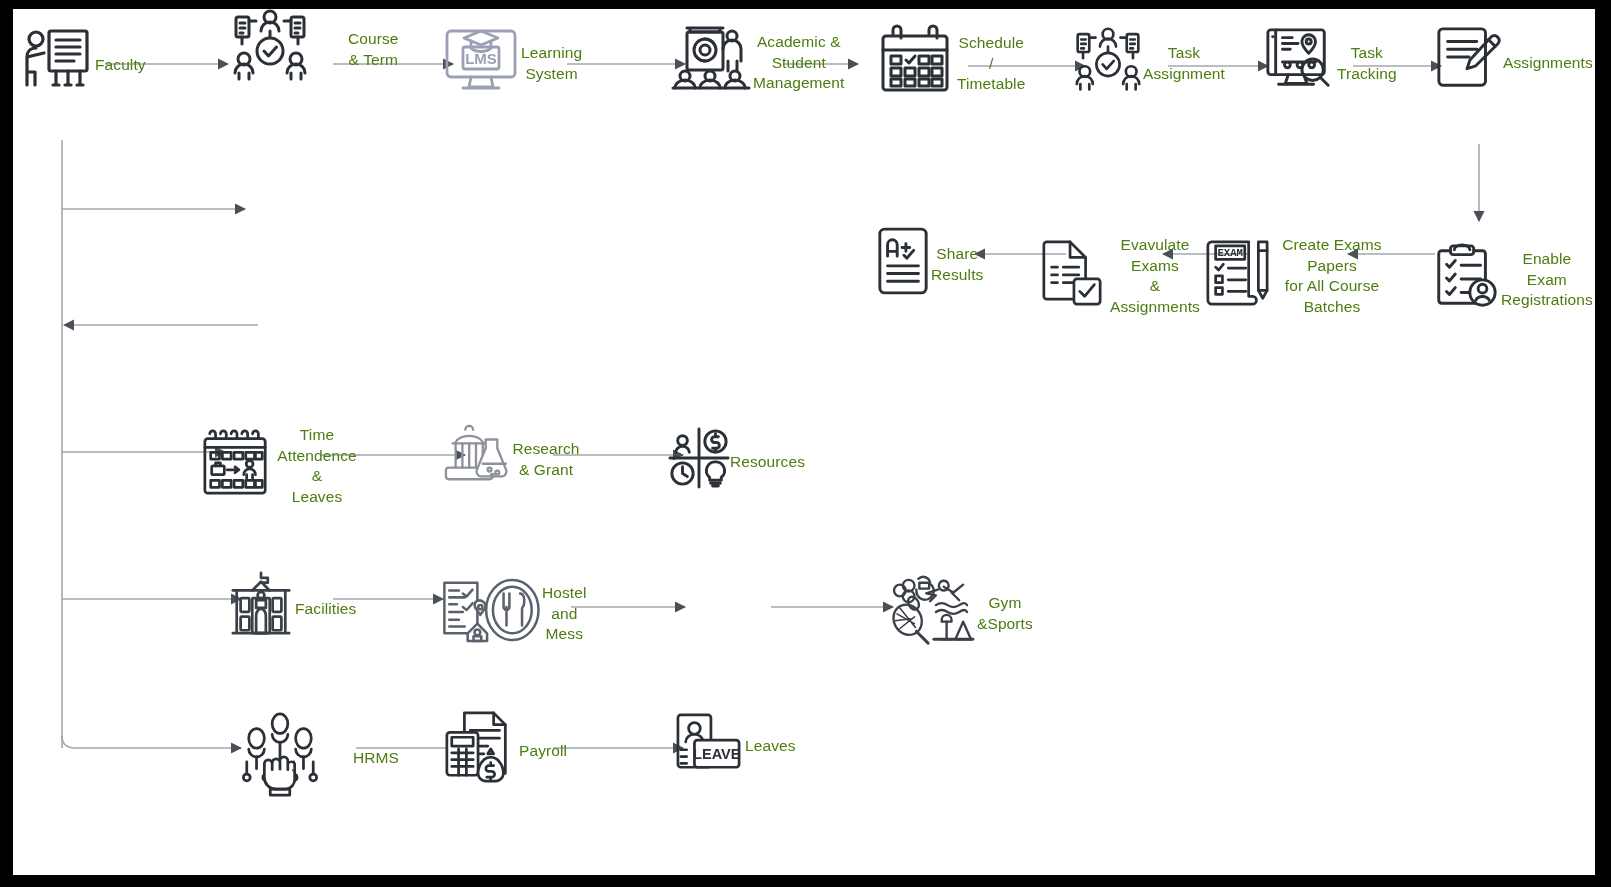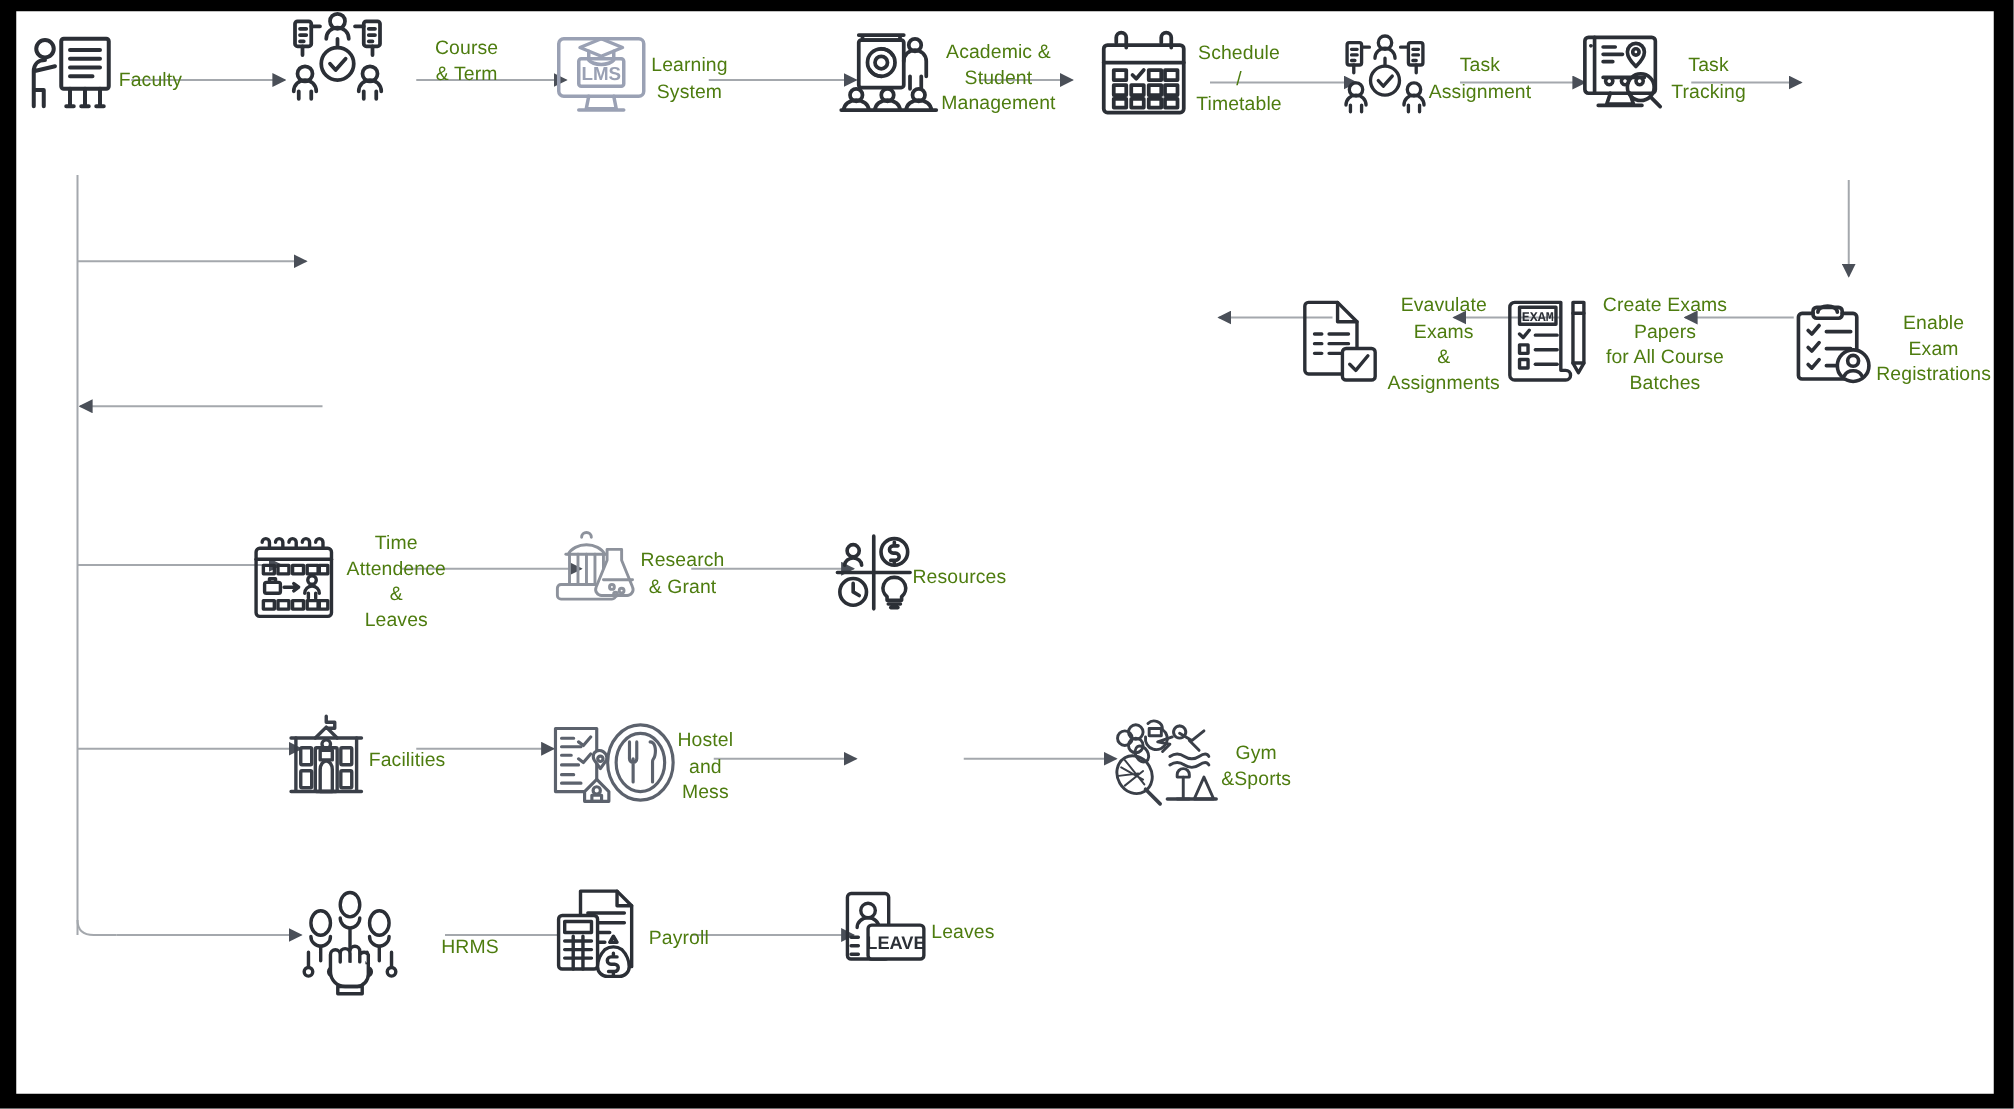--- a/index.html
+++ b/index.html
@@ -223,20 +223,31 @@
           <path d="M49 10 a7 7 0 0 1 7 7 c0 5 -7 12 -7 12 s-7 -7 -7 -12 a7 7 0 0 1 7 -7 z"></path>
           <circle cx="49" cy="17" r="2.6"></circle>
           <path d="M28 51 l-3 9 h22 l-3 -9 M18 61 h36"></path>
           <circle cx="53" cy="46" r="11"></circle>
           <path d="M61 54 l8 8"></path>
         </svg>
       </span>
       <span class="label">Task Tracking</span>
     </div>
 
+    <div class="node" style="left:1420px; top:16px; width:120px;">
+      <span class="glyph">
+        <svg width="70" height="68" viewBox="0 0 72 70" fill="none" stroke="#2b2f36" stroke-width="3" stroke-linecap="round" stroke-linejoin="round">
+          <rect x="6" y="4" width="48" height="58" rx="4"></rect>
+          <path d="M15 17 h30 M15 25 h30 M15 33 h22"></path>
+          <path d="M60 12 a5 5 0 0 1 7 7 L44 42 l-9 3 l3 -9 z"></path>
+          <path d="M57 15 l7 7"></path>
+        </svg>
+      </span>
+      <span class="label">Assignments</span>
+    </div>
 
     <div class="node" style="left:1416px; top:232px; width:150px;">
       <span class="glyph">
         <svg width="72" height="70" viewBox="0 0 74 72" fill="none" stroke="#2b2f36" stroke-width="3" stroke-linecap="round" stroke-linejoin="round">
           <path d="M26 9 a8 5 0 0 1 16 0"></path>
           <rect x="22" y="5" width="24" height="9" rx="3"></rect>
           <path d="M22 10 h-9 a3 3 0 0 0 -3 3 v48 a3 3 0 0 0 3 3 h42 a3 3 0 0 0 3 -3 v-48 a3 3 0 0 0 -3 -3 h-9"></path>
           <path d="M18 24 l3 3 l6 -7 M33 25 h20"></path>
           <path d="M18 38 l3 3 l6 -7 M33 39 h20"></path>
           <path d="M18 52 l3 3 l6 -7 M33 53 h12"></path>
@@ -275,20 +286,33 @@
           <path d="M32 6 v16 h16"></path>
           <path d="M13 32 h6 M25 32 h16 M13 40 h6 M25 40 h16 M13 48 h6 M25 48 h10"></path>
           <rect x="36" y="44" width="27" height="26" rx="3" fill="#ffffff"></rect>
           <path d="M42 57 l5 5 l10 -12"></path>
         </svg>
       </span>
       <span class="label">Evavulate Exams
 &amp; Assignments</span>
     </div>
 
+    <div class="node" style="left:862px; top:216px; width:116px;">
+      <span class="glyph">
+        <svg width="56" height="72" viewBox="0 0 58 74" fill="none" stroke="#2b2f36" stroke-width="3" stroke-linecap="round" stroke-linejoin="round">
+          <rect x="5" y="4" width="48" height="66" rx="5"></rect>
+          <path d="M13 32 V20 a5 5 0 0 1 10 0 v12 M13 27 h10"></path>
+          <path d="M32 19 v8 M28 23 h8"></path>
+          <path d="M30 31 l3 3 l7 -8"></path>
+          <path d="M13 42 h32 M13 50 h32 M13 58 h32"></path>
+        </svg>
+      </span>
+      <span class="label">Share
+Results</span>
+    </div>
 
 
 
     <div class="node" style="left:185px; top:408px; width:162px;">
       <span class="glyph">
         <svg width="76" height="72" viewBox="0 0 78 74" fill="none" stroke="#2b2f36" stroke-width="2.8" stroke-linecap="round" stroke-linejoin="round">
           <path d="M12 8 a3 3 0 0 1 6 0 v5 M23 8 a3 3 0 0 1 6 0 v5 M34 8 a3 3 0 0 1 6 0 v5 M45 8 a3 3 0 0 1 6 0 v5 M56 8 a3 3 0 0 1 6 0 v5"></path>
           <rect x="7" y="13" width="62" height="56" rx="3"></rect>
           <path d="M7 22 h62"></path>
           <rect x="13" y="27" width="9" height="7"></rect>

